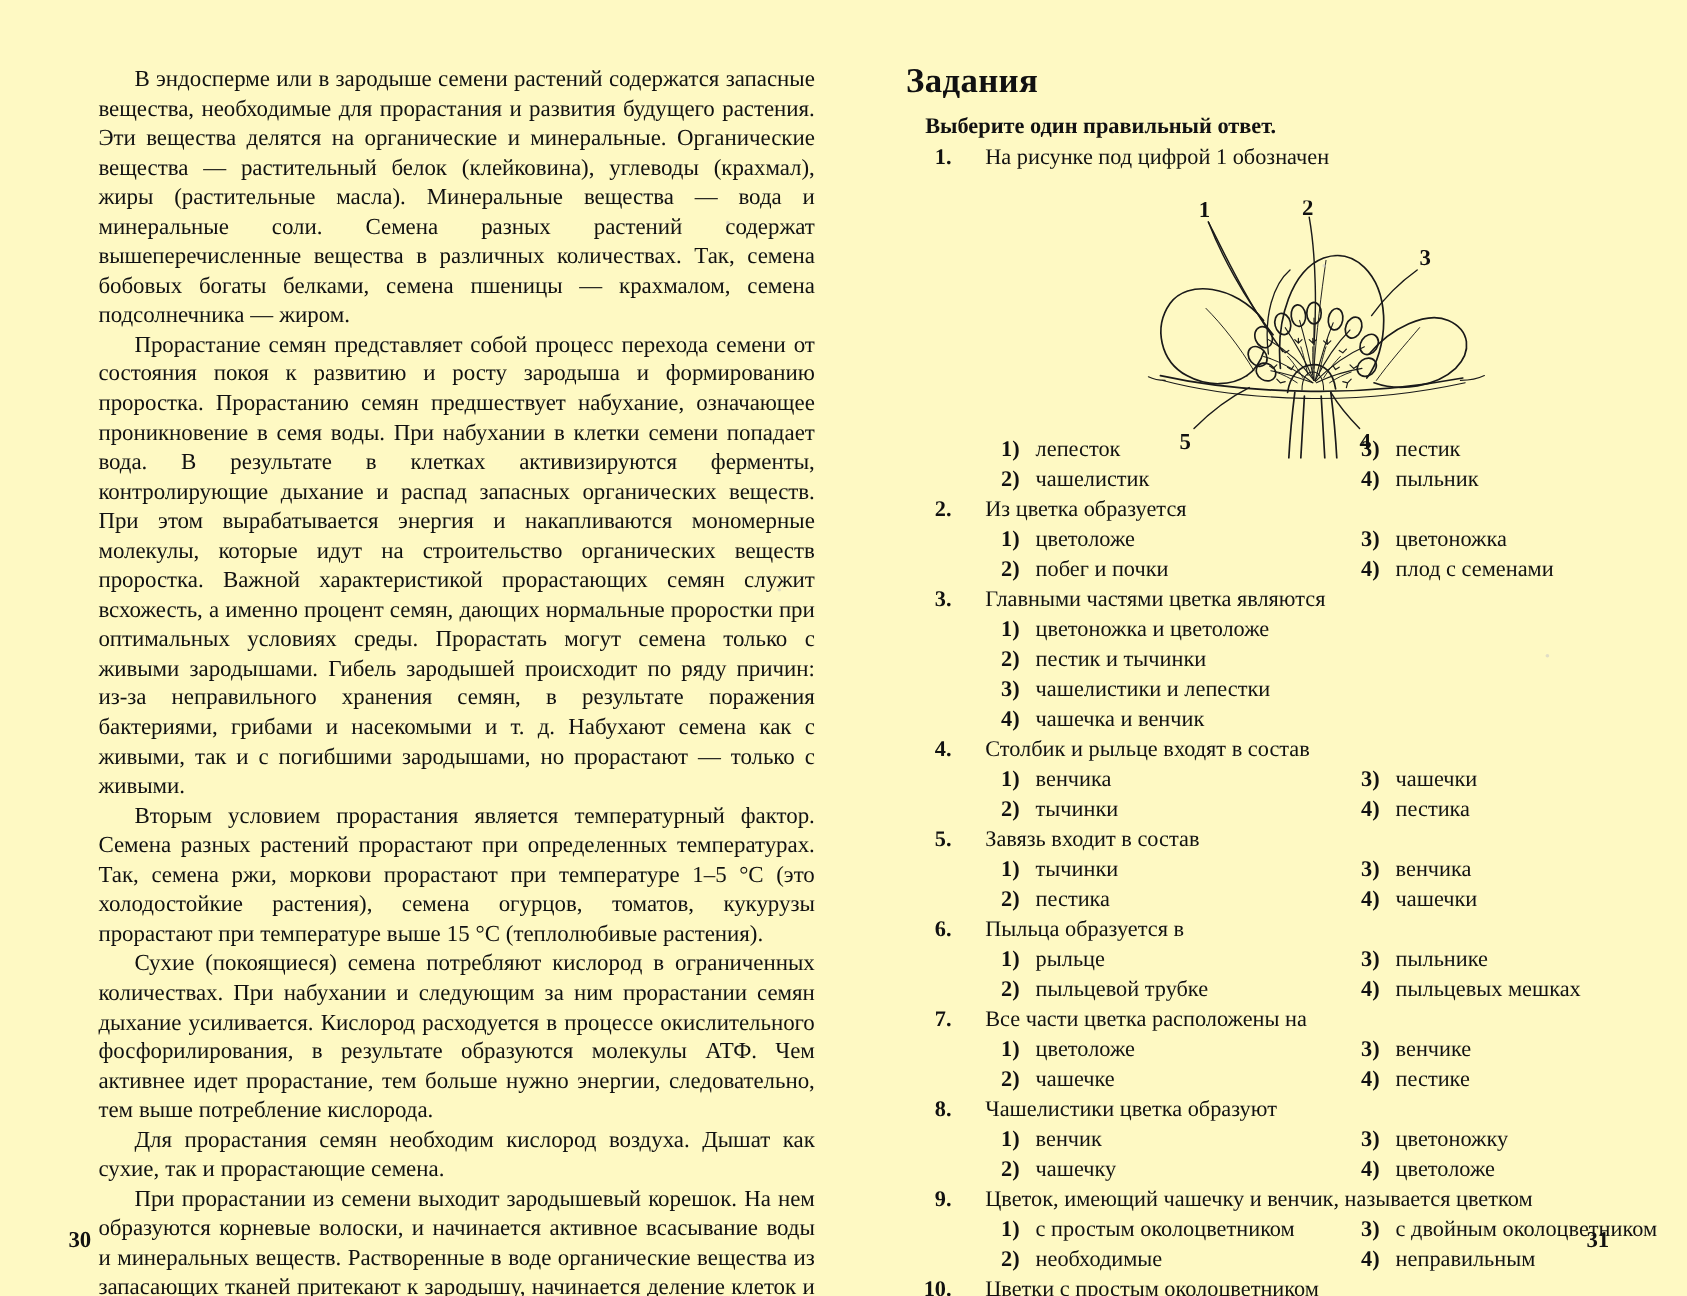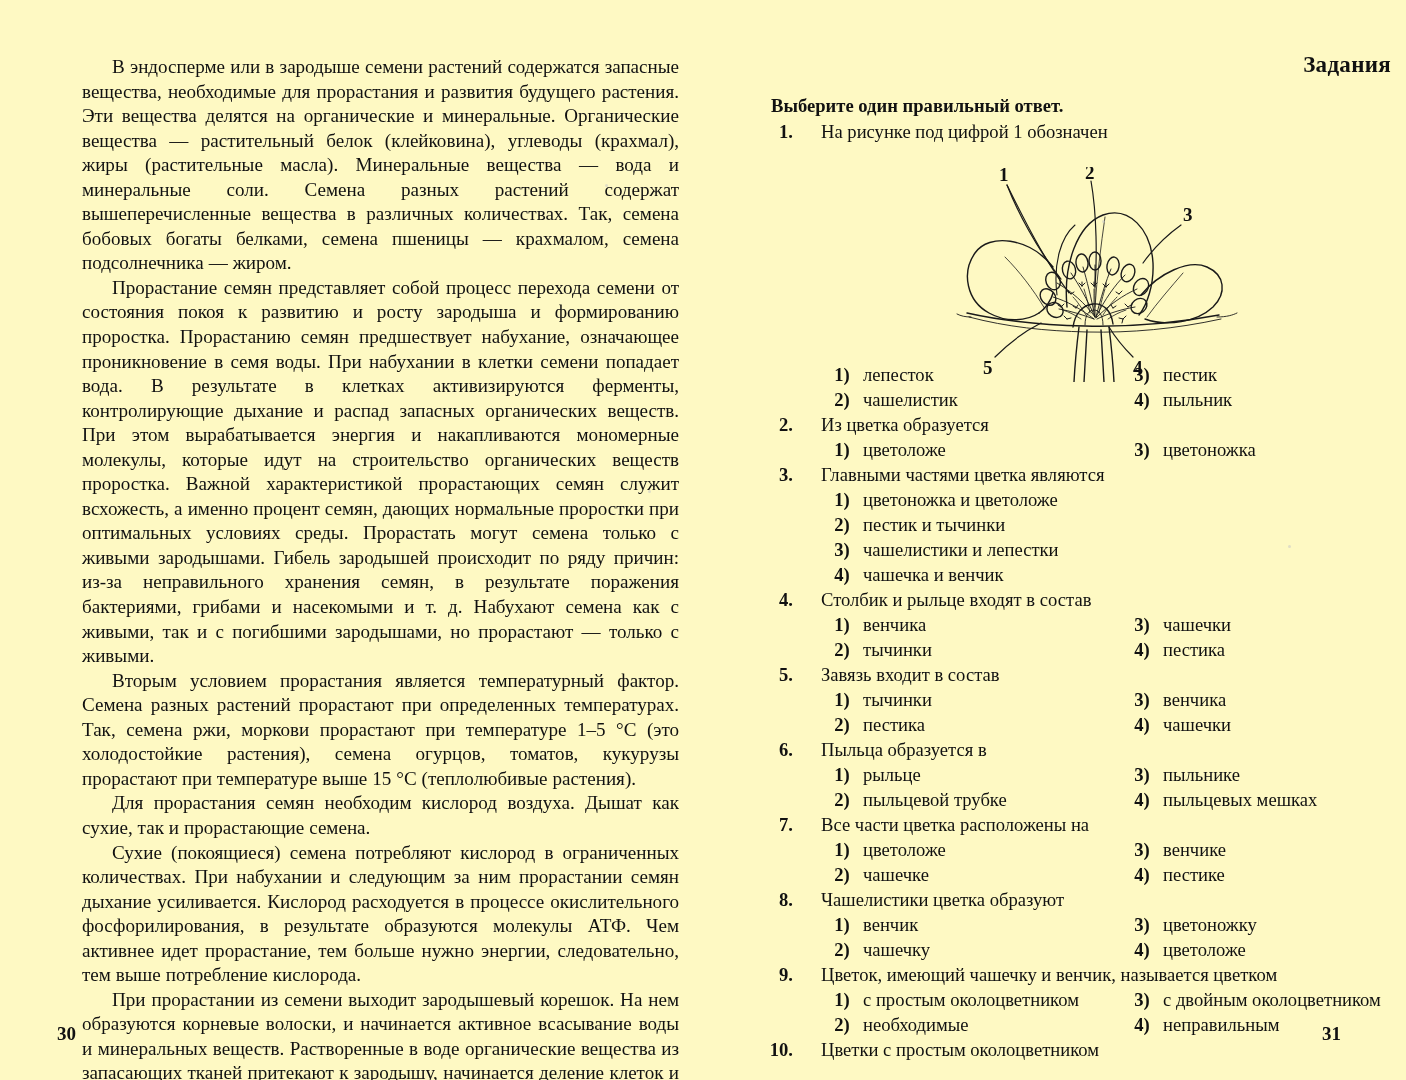--- a/index.html
+++ b/index.html
@@ -54,24 +54,24 @@
   }
 
   
   .right-page {
     position: absolute;
     left: 703px; top: 0;
     width: 703px; height: 1080px;
   }
   .tasks-title {
     position: absolute;
-    left: 16px; right: 0;
+    left: 0; right: 0;
     top: 52px;
-    text-align: right;
-    font-size: 23px;
+    text-align: left;
+    font-size: 29px;
     font-weight: bold;
     letter-spacing: 0.3px;
     width: 620px;
     margin-left: 52px;
   }
   .instruction {
     position: absolute;
     left: 68px;
     top: 95px;
     font-size: 18.6px;
@@ -159,22 +159,22 @@
 </head>
 <body>
 
 <div class="page">
 
   <div class="left-page">
     <div class="body-text" id="left-body">
         <p>В эндосперме или в зародыше семени растений содержатся запасные вещества, необходимые для прорастания и развития будущего растения. Эти вещества делятся на органические и минеральные. Органические вещества — растительный белок (клейковина), углеводы (крахмал), жиры (растительные масла). Минеральные вещества — вода и минеральные соли. Семена разных растений содержат вышеперечисленные вещества в различных количествах. Так, семена бобовых богаты белками, семена пшеницы — крахмалом, семена подсолнечника — жиром.</p>
         <p><b>Прорастание семян</b> представляет собой процесс перехода семени от состояния покоя к развитию и росту зародыша и формированию проростка. Прорастанию семян предшествует набухание, означающее проникновение в семя воды. При набухании в клетки семени попадает вода. В результате в клетках активизируются ферменты, контролирующие дыхание и распад запасных органических веществ. При этом вырабатывается энергия и накапливаются мономерные молекулы, которые идут на строительство органических веществ проростка. Важной характеристикой прорастающих семян служит <b>всхожесть</b>, а именно процент семян, дающих нормальные проростки при оптимальных условиях среды. Прорастать могут семена только с живыми зародышами. Гибель зародышей происходит по ряду причин: из-за неправильного хранения семян, в результате поражения бактериями, грибами и насекомыми и т. д. Набухают семена как с живыми, так и с погибшими зародышами, но прорастают — только с живыми.</p>
         <p class="last-line-left">Вторым условием прорастания является температурный фактор. Семена разных растений прорастают при определенных температурах. Так, семена ржи, моркови прорастают при температуре 1–5 °C (это холодостойкие растения), семена огурцов, томатов, кукурузы прорастают при температуре выше 15 °C (теплолюбивые растения).</p>
+        <p class="last-line-left">Сухие (покоящиеся) семена потребляют кислород в ограниченных количествах. При набухании и следующим за ним прорастании семян дыхание усиливается. Кислород расходуется в процессе окислительного фосфорилирования, в результате образуются молекулы АТФ. Чем активнее идет прорастание, тем больше нужно энергии, следовательно, тем выше потребление кислорода.</p>
         <p class="last-line-left">Для прорастания семян необходим кислород воздуха. Дышат как сухие, так и прорастающие семена.</p>
-        <p class="last-line-left">Сухие (покоящиеся) семена потребляют кислород в ограниченных количествах. При набухании и следующим за ним прорастании семян дыхание усиливается. Кислород расходуется в процессе окислительного фосфорилирования, в результате образуются молекулы АТФ. Чем активнее идет прорастание, тем больше нужно энергии, следовательно, тем выше потребление кислорода.</p>
         <p class="last-line-left">При прорастании из семени выходит зародышевый корешок. На нем образуются корневые волоски, и начинается активное всасывание воды и минеральных веществ. Растворенные в воде органические вещества из запасающих тканей притекают к зародышу, начинается деление клеток и активный рост проростка. Затем на поверхность почвы выносится зародышевый стебелек с семядолями и почечкой. Семядоли выполняют роль первых листьев; в них начинается процесс фотосинтеза, то есть образуются органические вещества. Они расходуются на рост тканей почечки. Такой тип прорастания называют надземным (липа, фасоль), в отличие от подземного, когда семядоли остаются в верхнем горизонте почвы (дуб, пшеница). В результате развития почечки образуются настоящие листья, и проросток превращается в молодое растение.</p>
       </div>
     <div class="page-num-left">30</div>
 
     <div class="speck" style="left:605px; top:184px; width:3px; height:3px;"></div>
     <div class="speck" style="left:648px; top:490px; width:3px; height:3px;"></div>
     <div class="speck" style="left:218px; top:676px; width:3px; height:3px;"></div>
   </div>
 
   <div class="right-page">
@@ -288,20 +288,24 @@
             </div>
           </div>
         </div>
         <div class="q">
           <div class="q-head"><span class="q-num">2.</span><span class="q-text">Из цветка образуется</span></div>
           <div class="opts">
             <div class="opt-row">
               <div class="opt col-a"><span class="opt-num">1)</span><span class="opt-label">цветоложе</span></div>
               <div class="opt col-b"><span class="opt-num">3)</span><span class="opt-label">цветоножка</span></div>
             </div>
+            <div class="opt-row">
+              <div class="opt col-a"><span class="opt-num">2)</span><span class="opt-label">побег и почки</span></div>
+              <div class="opt col-b"><span class="opt-num">4)</span><span class="opt-label">плод с семенами</span></div>
+            </div>
           </div>
         </div>
         <div class="q">
           <div class="q-head"><span class="q-num">3.</span><span class="q-text">Главными частями цветка являются</span></div>
           <div class="opts">
             <div class="opt-row">
               <div class="opt col-a"><span class="opt-num">1)</span><span class="opt-label">цветоножка и цветоложе</span></div>
             </div>
             <div class="opt-row">
               <div class="opt col-a"><span class="opt-num">2)</span><span class="opt-label">пестик и тычинки</span></div>

